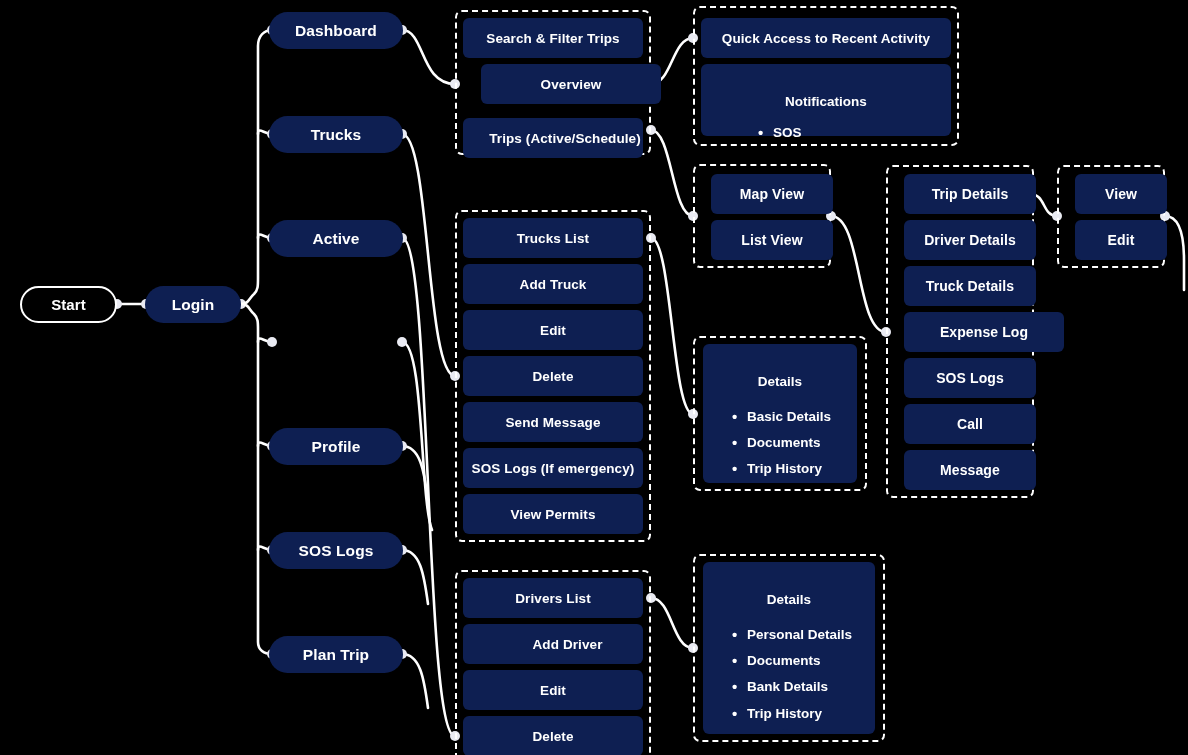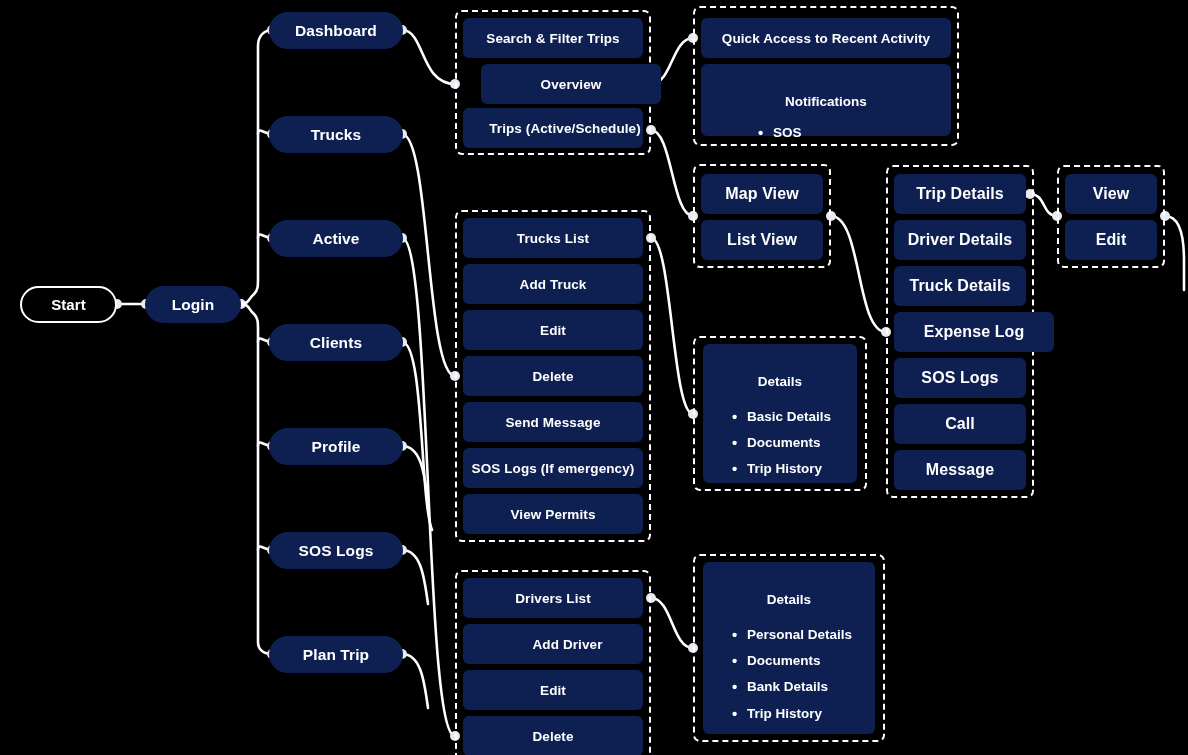--- a/index.html
+++ b/index.html
@@ -41,21 +41,21 @@
     font-size: 15.5px;
   }
   .node.start {
     background: #000000;
     border: 2.5px solid #ffffff;
     border-radius: 999px;
     font-size: 15px;
   }
   .node.login { border-radius: 999px; font-size: 15.5px; }
   .node.item { font-size: 13.5px; font-weight: 700; }
-  .node.small { font-size: 16px; }
+  .node.small { font-size: 14px; margin-left: 10px; }
 
   
   .group {
     position: absolute;
     border: 2px dashed #ffffff;
     border-radius: 7px;
     z-index: 1;
   }
 
   
@@ -185,41 +185,38 @@
 
   <div class="node pill" style="left:269px; top:12px; width:134px; height:37px;">
     <span>Dashboard</span>
   </div>
   <div class="node pill" style="left:269px; top:116px; width:134px; height:37px;">
     <span>Trucks</span>
   </div>
   <div class="node pill" style="left:269px; top:220px; width:134px; height:37px;">
     <span>Active</span>
   </div>
-  <div class="node pill" style="left:269px; top:324px; width:134px; height:37px;">
-    <span>Clients</span>
-  </div>
   <div class="node pill" style="left:269px; top:428px; width:134px; height:37px;">
     <span>Profile</span>
   </div>
   <div class="node pill" style="left:269px; top:532px; width:134px; height:37px;">
     <span>SOS Logs</span>
   </div>
   <div class="node pill" style="left:269px; top:636px; width:134px; height:37px;">
     <span>Plan Trip</span>
   </div>
 
   <div class="group" style="left:455px; top:10px; width:196px; height:145px;"></div>
   <div class="node item" style="left:463px; top:18px; width:180px; height:40px;">
     <span>Search &amp; Filter Trips</span>
   </div>
   <div class="node item" style="left:481px; top:64px; width:180px; height:40px;">
     <span>Overview</span>
   </div>
-  <div class="node item" style="left:463px; top:108px; width:180px; height:40px;padding-left:24px;">
+  <div class="node item" style="left:463px; top:118px; width:180px; height:40px;padding-left:24px;">
     <span>Trips (Active/Schedule)</span>
   </div>
 
   <div class="group" style="left:693px; top:6px; width:266px; height:140px;"></div>
   <div class="node item" style="left:701px; top:18px; width:250px; height:40px;">
     <span>Quick Access to Recent Activity</span>
   </div>
   <div class="card notif-card" style="left:701px; top:64px; width:250px; height:72px;">
     <div class="card-title">Notifications</div>
     <ul>

